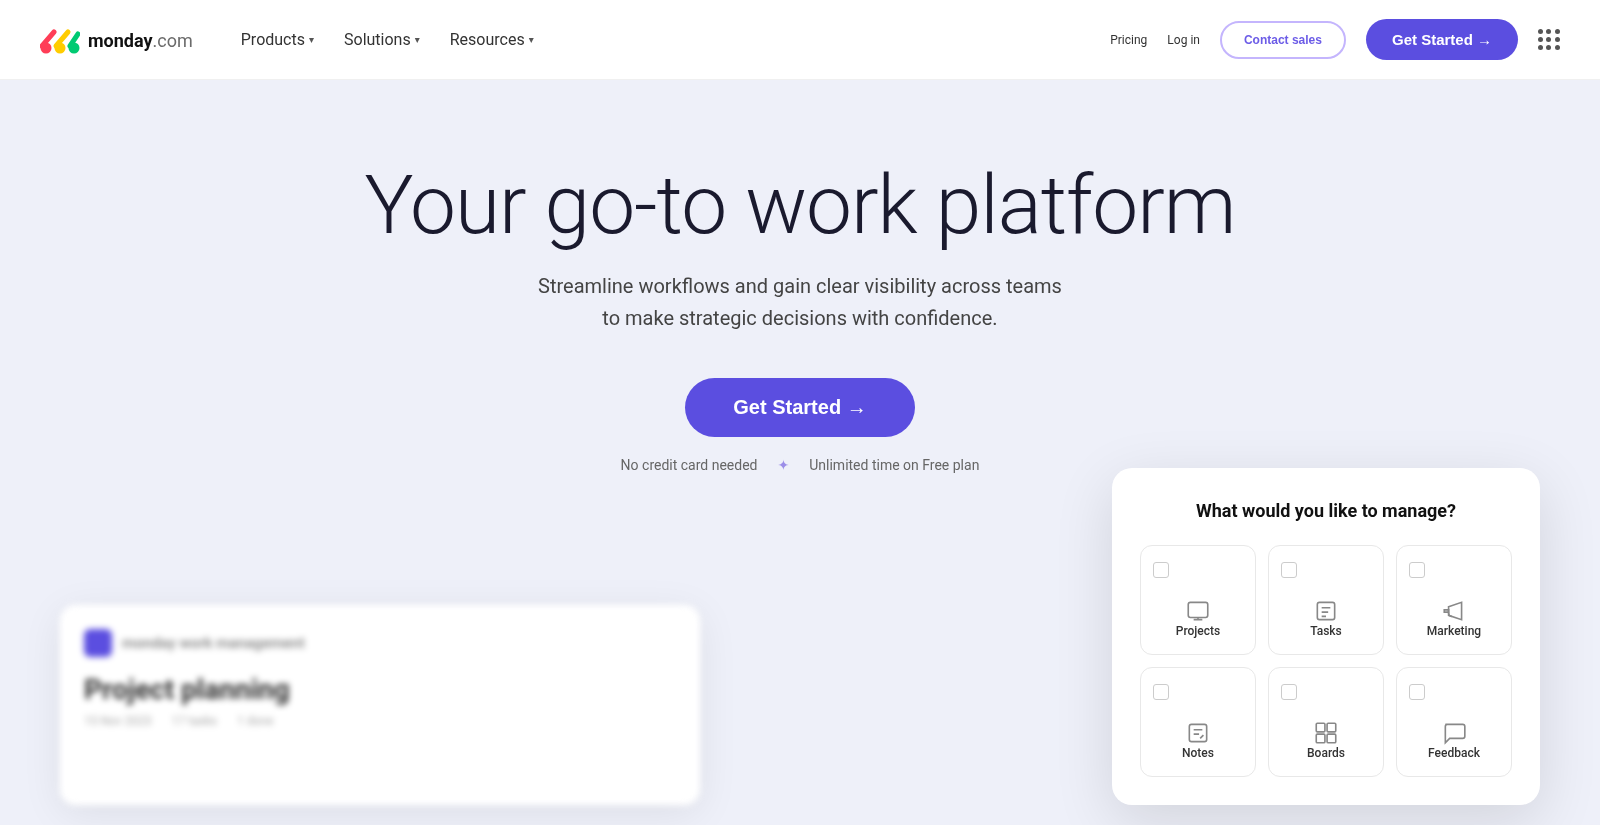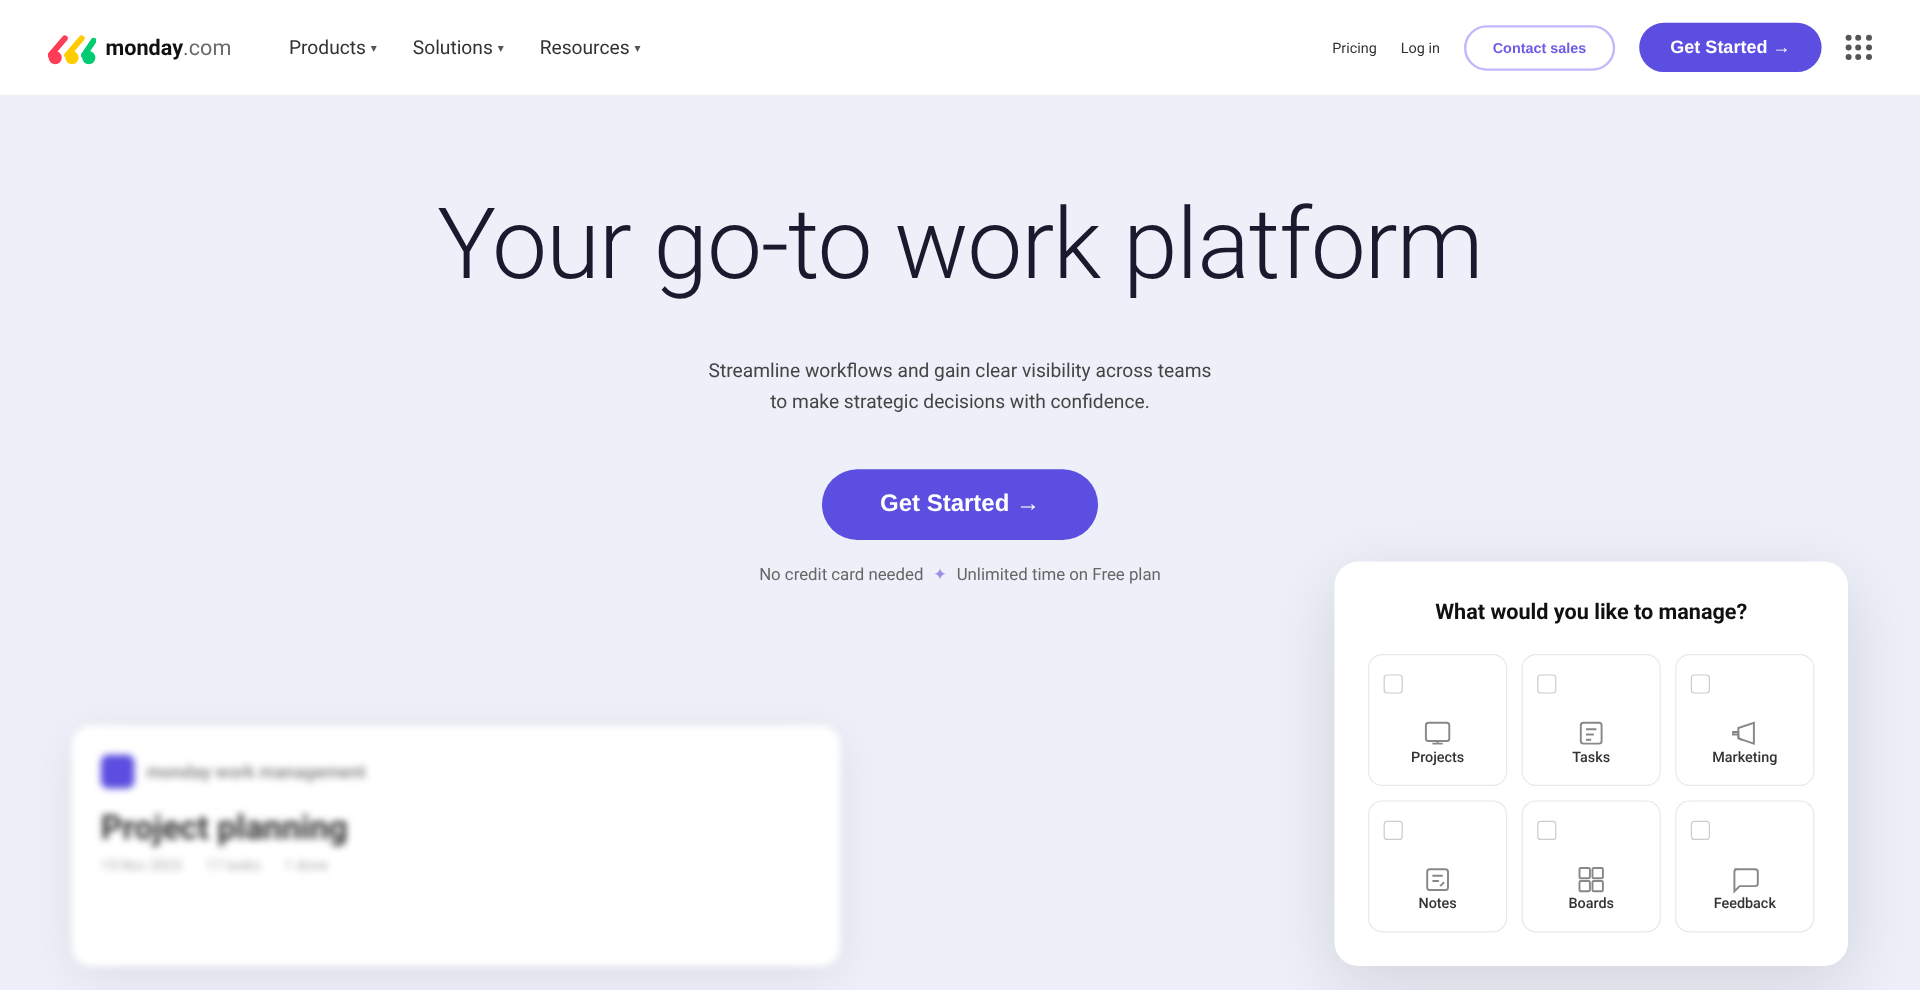--- a/index.html
+++ b/index.html
@@ -73,22 +73,22 @@
     .hero-title {
       font-size: 82px;
       font-weight: 300;
       color: #1a1a2e;
       text-align: center;
       line-height: 1.1;
       letter-spacing: -1px;
       max-width: 900px;
     }
     .hero-subtitle {
-      margin-top: 46px;
-      font-size: 16px;
+      margin-top: 20px;
+      font-size: 20px;
       color: #444;
       text-align: center;
       line-height: 1.6;
       max-width: 600px;
     }
     .hero-cta {
       margin-top: 44px;
       background: #5b4ee0;
       color: #fff;
       border: none;
@@ -100,21 +100,21 @@
       display: flex;
       align-items: center;
       gap: 12px;
     }
     .hero-note {
       margin-top: 20px;
       font-size: 14px;
       color: #666;
       display: flex;
       align-items: center;
-      gap: 8px;
+      gap: 20px;
     }
     .hero-note .diamond { color: #9b8ee8; }
 
     
     .hero-bottom {
       position: absolute;
       bottom: 0;
       left: 0;
       right: 0;
       display: flex;

